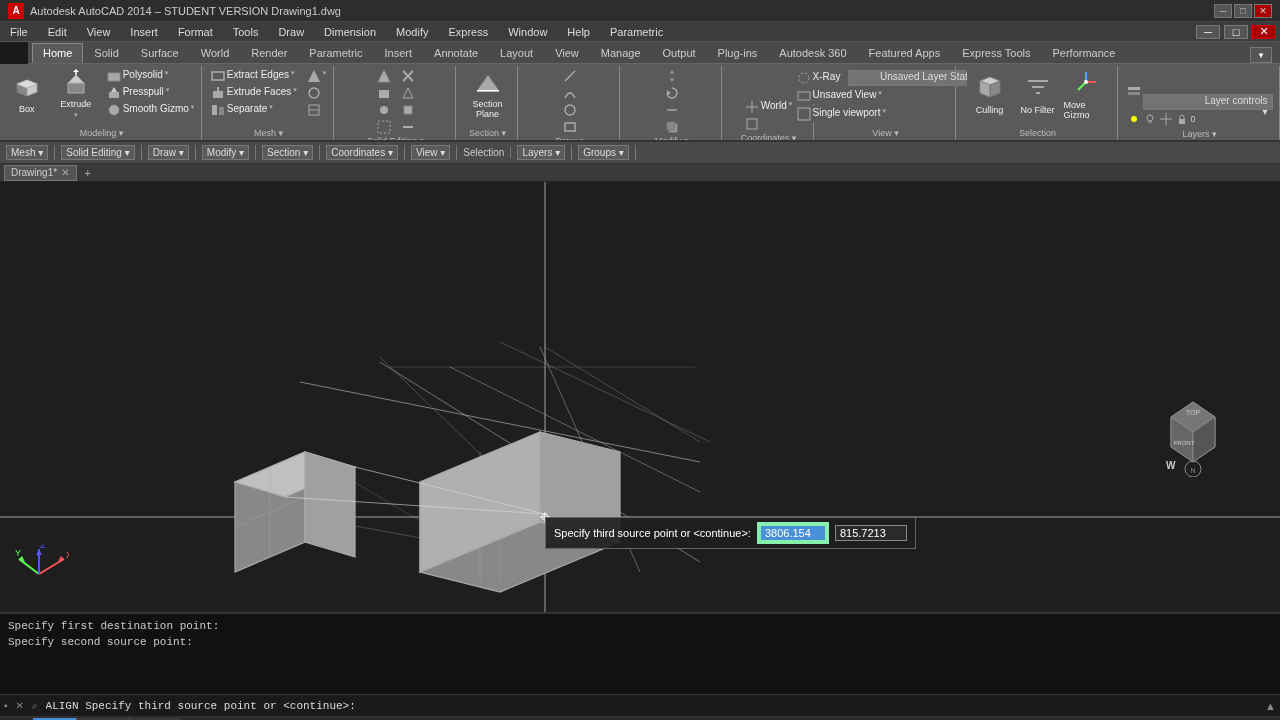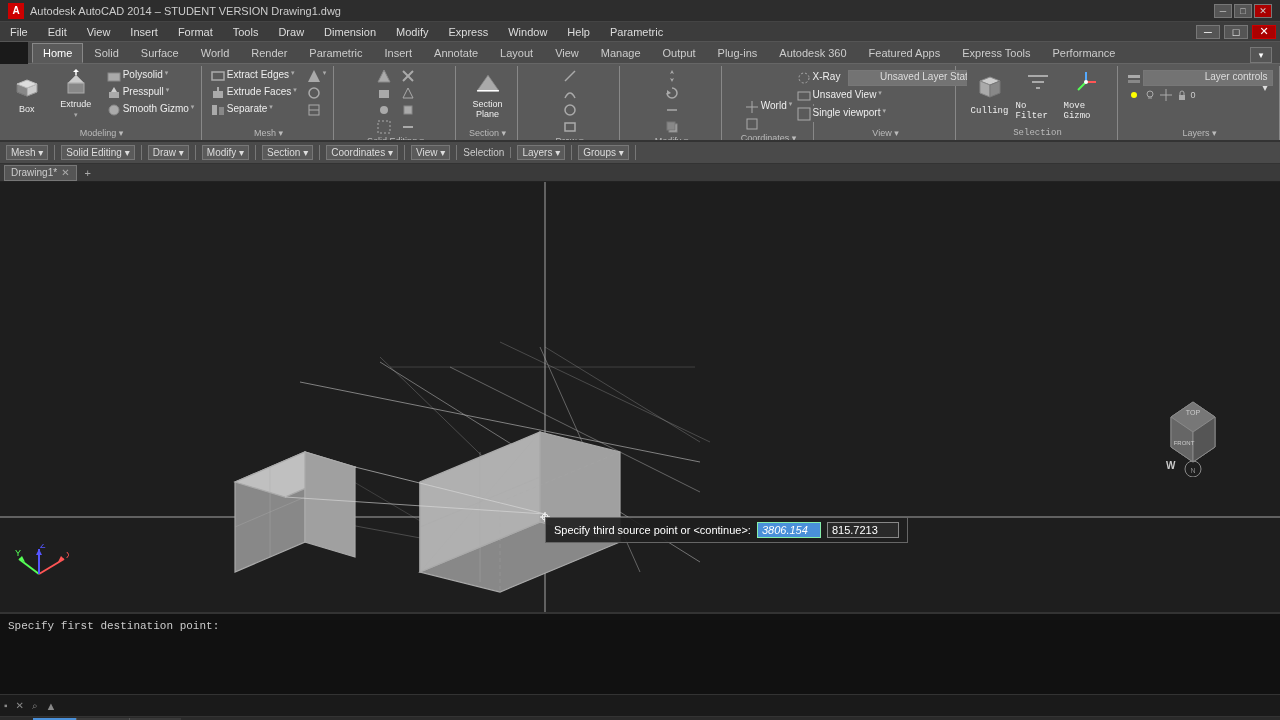--- a/index.html
+++ b/index.html
@@ -199,26 +199,25 @@
       border: 1px solid #666;
       padding: 4px 8px;
       display: flex;
       align-items: center;
       gap: 6px;
       font-size: 11px;
       color: #fff;
     }
     .coord-input {
       background: #4a90d9;
-      border: 1px solid #86efac;
+      border: 4px solid #86efac;
       color: #fff;
       padding: 1px 4px;
       font-size: 11px;
-      width: 64px;
-      font-style: italic;
+      width: 72px;
     }
     .coord-input2 {
       background: #2a2a2a;
       border: 1px solid #888;
       color: #fff;
       padding: 1px 4px;
       font-size: 11px;
       width: 72px;
     }
 
@@ -706,21 +705,21 @@
               </svg>
           </div>
           <span>Single viewport</span>
           <span class="dd-arrow">▾</span>
         </div>
       </div>
     </div>
     <div class="ribbon-group-label">View ▾</div>
   </div>
 
-  <div class="ribbon-group" style="min-width:160px;font-family:Liberation Mono, monospace;">
+  <div class="ribbon-group" style="min-width:160px;">
     <div class="ribbon-group-content">
       <div class="culling-btn">
         <div>
           <svg width="28" height="28" viewBox="0 0 28 28">
             <polygon points="4,8 14,4 24,8 14,12" fill="#ccc" stroke="#888"></polygon>
             <polygon points="4,8 4,20 14,24 14,12" fill="#aaa" stroke="#888"></polygon>
             <polygon points="14,12 24,8 24,20 14,24" fill="#888" stroke="#777"></polygon>
           </svg>
         </div>
         <span>Culling</span>
@@ -752,21 +751,21 @@
 
   <div class="ribbon-group" style="min-width:160px;">
     <div class="ribbon-group-content" style="flex-direction:column; gap:2px; padding:2px;">
       <div style="display:flex; align-items:center; gap:2px;">
         <div class="small-icon">
           <svg width="14" height="14">
               <rect x="1" y="4" width="12" height="3" fill="#aaa"></rect>
               <rect x="1" y="9" width="12" height="3" fill="#888"></rect>
             </svg>
         </div>
-        <div class="layer-dropdown" style="flex:1;">
+        <div class="layer-dropdown" style="flex:1;margin-top:24px;">
           <span>Layer controls</span>
           <span style="margin-left:auto;">▾</span>
         </div>
       </div>
       <div style="display:flex; align-items:center; gap:2px; font-size:9px; color:#ccc;">
         <div class="small-icon">
           <svg width="14" height="14">
               <circle cx="7" cy="7" r="3" fill="#ff0"></circle>
             </svg>
         </div>
@@ -934,26 +933,28 @@
         <line x1="25" y1="30" x2="25" y2="5" stroke="#55f" stroke-width="2"></line>
         <polygon points="25,5 22,11 28,11" fill="#55f"></polygon>
         <text x="26" y="4" fill="#55f" font-size="9">Z</text>
       </svg>
     </div>
   </div>
 </div>
 
 <div id="console-area">
   <div class="console-line">Specify first destination point:</div>
+  <div class="console-line">Specify second source point:</div>
 </div>
 
 <div id="command-bar">
   <span class="cmd-icon">▪</span>
   <span class="cmd-icon">✕</span>
   <span class="cmd-icon">⌕</span>
+  <input id="command-input" type="text" value="ALIGN Specify third source point or &lt;continue&gt;:" style="">
   <span class="cmd-arrow">▲</span>
 </div>
 
 <div style="background:#2a2a2a; height:20px; display:flex; align-items:center; border-top:1px solid #333;">
   <div style="display:flex; align-items:center; padding:0 4px; gap:1px;">
     <div style="width:12px; height:14px; background:#3a3a3a; border:1px solid #666; display:flex; align-items:center; justify-content:center; cursor:pointer; font-size:9px; color:#aaa;">◄</div>
     <div style="width:12px; height:14px; background:#3a3a3a; border:1px solid #666; display:flex; align-items:center; justify-content:center; cursor:pointer; font-size:9px; color:#aaa;">►</div>
   </div>
   <div style="background:#4a90d9; height:18px; padding:0 8px; display:flex; align-items:center; font-size:10px; color:#fff; cursor:pointer;">Model</div>
   <div style="background:#3a3a3a; height:18px; padding:0 8px; display:flex; align-items:center; font-size:10px; color:#ccc; cursor:pointer; border-left:1px solid #555;">Layout1</div>

